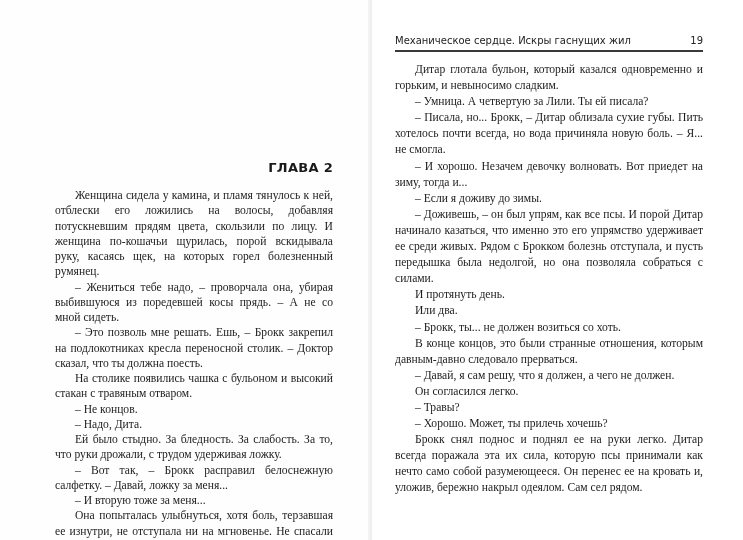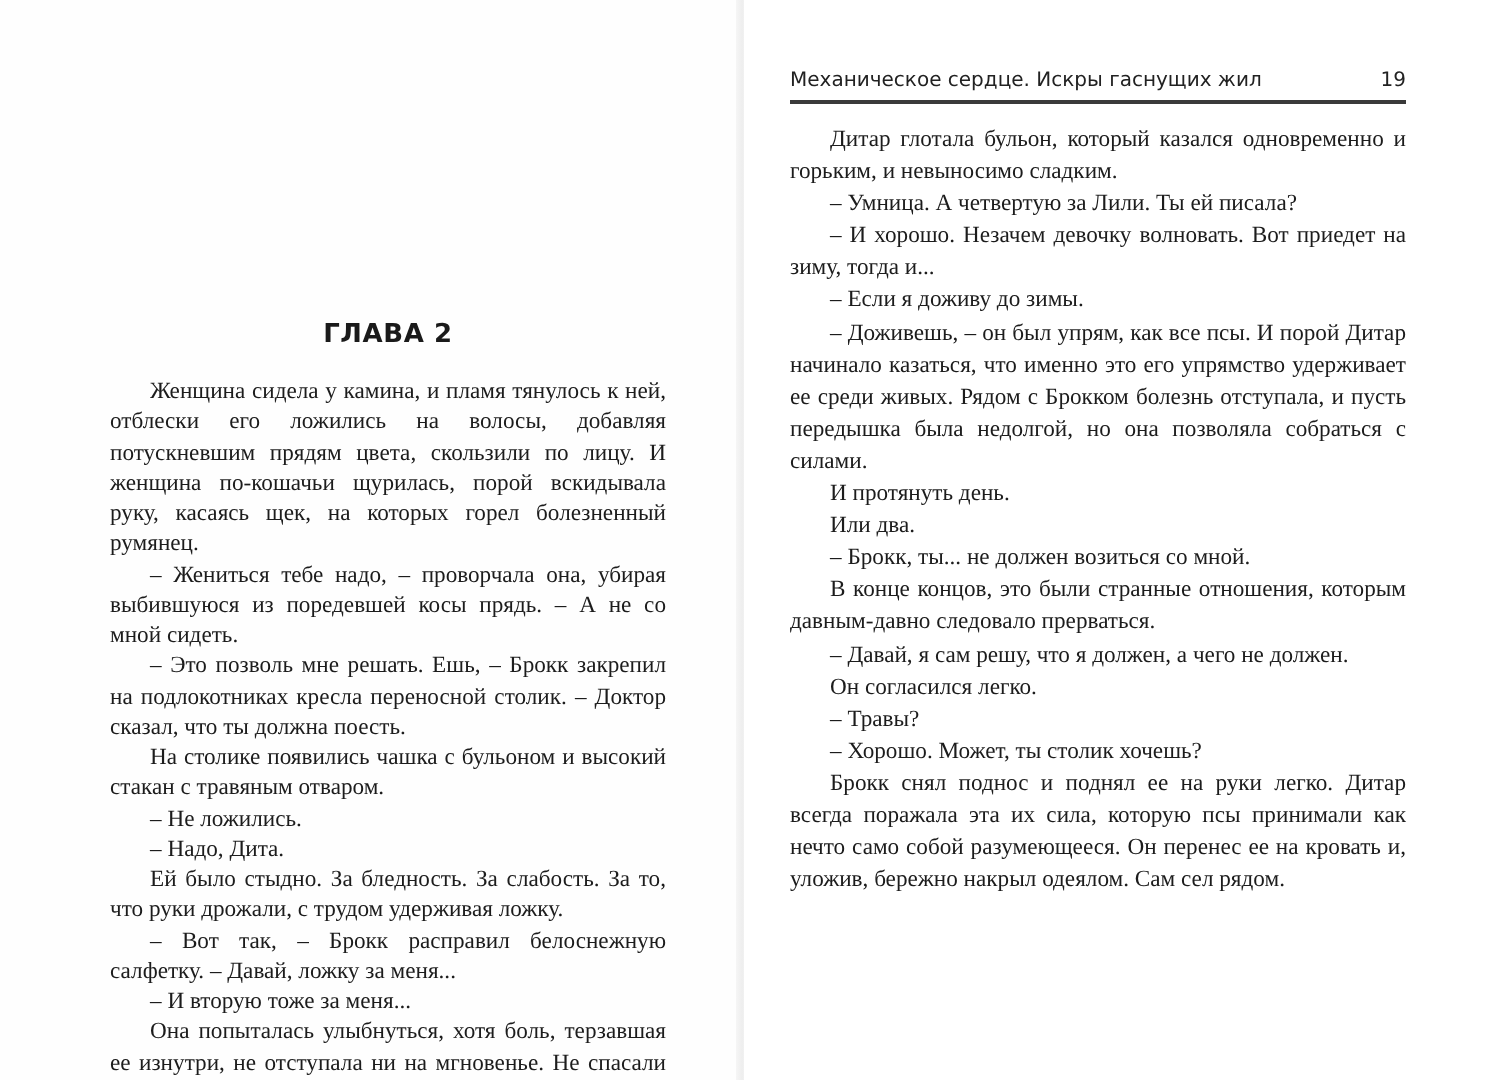--- a/index.html
+++ b/index.html
@@ -7,21 +7,21 @@
     width: 743px; height: 540px; background: #ffffff; position: relative; overflow: hidden;
     font-family: "Liberation Serif", "DejaVu Serif", serif; color: #1c1c1c;
   }
   .page { position: absolute; top: 0; height: 540px; }
   .page-left { left: 0; width: 371px; background: #fefefe; }
   .page-right { left: 372px; width: 371px; background: #ffffff; }
   .gutter { position: absolute; left: 368px; top: 0; width: 6px; height: 540px;
     background: linear-gradient(to right, #f6f6f6, #eeeeee 50%, #f7f7f7); }
 
   .chapter-title {
-    position: absolute; left: 55px; width: 278px; top: 160px; text-align: center;
+    position: absolute; left: 55px; width: 278px; top: 160px; text-align: right;
     font-family: "DejaVu Sans", "Liberation Sans", sans-serif; font-weight: bold;
     font-size: 13px; letter-spacing: 0.3px; color: #1a1a1a;
   }
   .text-left {
     position: absolute; left: 55px; width: 278px; top: 188px;
     font-size: 11.6px; line-height: 15.25px; text-align: justify; hyphens: auto;
   }
   .running-header {
     position: absolute; left: 395px; width: 308px; top: 32px; height: 16px;
     font-family: "DejaVu Sans", "Liberation Sans", sans-serif; font-size: 10px; color: #222;
@@ -37,21 +37,21 @@
 </head>
 <body>
 
 <div class="page page-left">
   <div class="chapter-title">ГЛАВА 2</div>
   <div class="text-left">
     <p>Женщина сидела у камина, и пламя тянулось к ней, отблески его ложились на волосы, добавляя потускневшим прядям цвета, скользили по лицу. И женщина по-кошачьи щурилась, порой вскидывала руку, касаясь щек, на которых горел болезненный румянец.</p>
     <p>– Жениться тебе надо, – проворчала она, убирая выбившуюся из поредевшей косы прядь. – А не со мной сидеть.</p>
     <p>– Это позволь мне решать. Ешь, – Брокк закрепил на подлокотниках кресла переносной столик. – Доктор сказал, что ты должна поесть.</p>
     <p>На столике появились чашка с бульоном и высокий стакан с травяным отваром.</p>
-    <p>– Не ложились.</p>
+    <p>– Не концов.</p>
     <p>– Надо, Дита.</p>
     <p>Ей было стыдно. За бледность. За слабость. За то, что руки дрожали, с трудом удерживая ложку.</p>
     <p>– Вот так, – Брокк расправил белоснежную салфетку. – Давай, ложку за меня...</p>
     <p>– И вторую тоже за меня...</p>
     <p>Она попыталась улыбнуться, хотя боль, терзавшая ее изнутри, не отступала ни на мгновенье. Не спасали ни диета, ни травяные отвары. Лишь лауданум дарил забвение, но дозу приходилось увеличивать.</p>
 
   </div>
 </div>
 
 <div class="gutter"></div>
@@ -60,26 +60,27 @@
 
 <div class="running-header">
   <span>Механическое сердце. Искры гаснущих жил</span>
   <span>19</span>
 </div>
 <div class="header-rule"></div>
 
 <div class="text-right">
   <p>Дитар глотала бульон, который казался одновременно и горьким, и невыносимо сладким.</p>
   <p>– Умница. А четвертую за Лили. Ты ей писала?</p>
+  <p>– Писала, но... Брокк, – Дитар облизала сухие губы. Пить хотелось почти всегда, но вода причиняла новую боль. – Я... не смогла.</p>
   <p>– И хорошо. Незачем девочку волновать. Вот приедет на зиму, тогда и...</p>
   <p>– Если я доживу до зимы.</p>
   <p>– Доживешь, – он был упрям, как все псы. И порой Дитар начинало казаться, что именно это его упрямство удерживает ее среди живых. Рядом с Брокком болезнь отступала, и пусть передышка была недолгой, но она позволяла собраться с силами.</p>
   <p>И протянуть день.</p>
   <p>Или два.</p>
-  <p>– Брокк, ты... не должен возиться со мной.</p>
+  <p>– Брокк, ты... не должен возиться со хоть.</p>
   <p>В конце концов, это были странные отношения, которым давным-давно следовало прерваться.</p>
   <p>– Давай, я сам решу, что я должен, а чего не должен.</p>
   <p>Он согласился легко.</p>
   <p>– Травы?</p>
-  <p>– Хорошо. Может, ты столик хочешь?</p>
+  <p>– Хорошо. Может, ты прилечь хочешь?</p>
   <p>Брокк снял поднос и поднял ее на руки легко. Дитар всегда поражала эта их сила, которую псы принимали как нечто само собой разумеющееся. Он перенес ее на кровать и, уложив, бережно накрыл одеялом. Сам сел рядом.</p>
 
 </div>
 
 </body></html>

